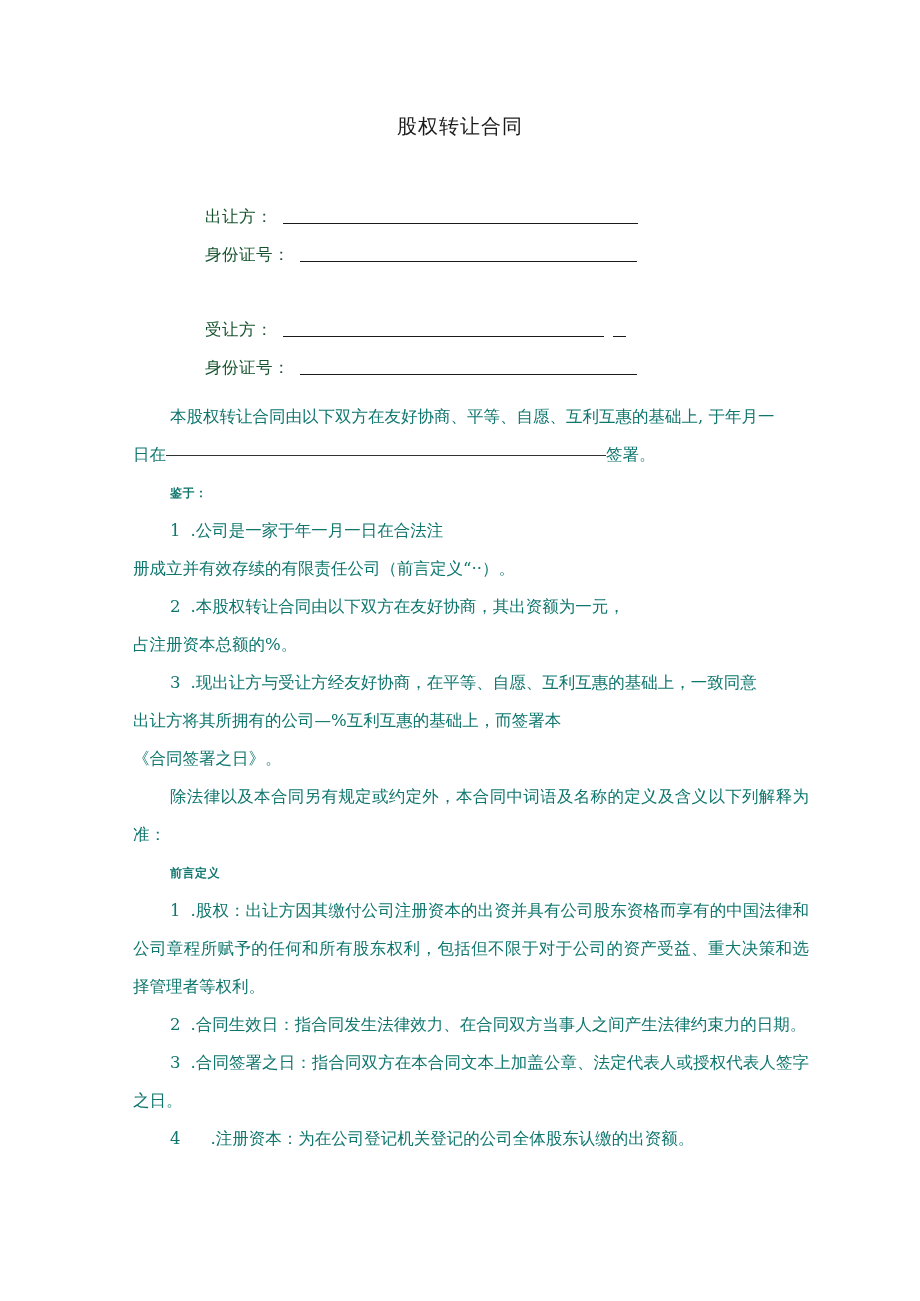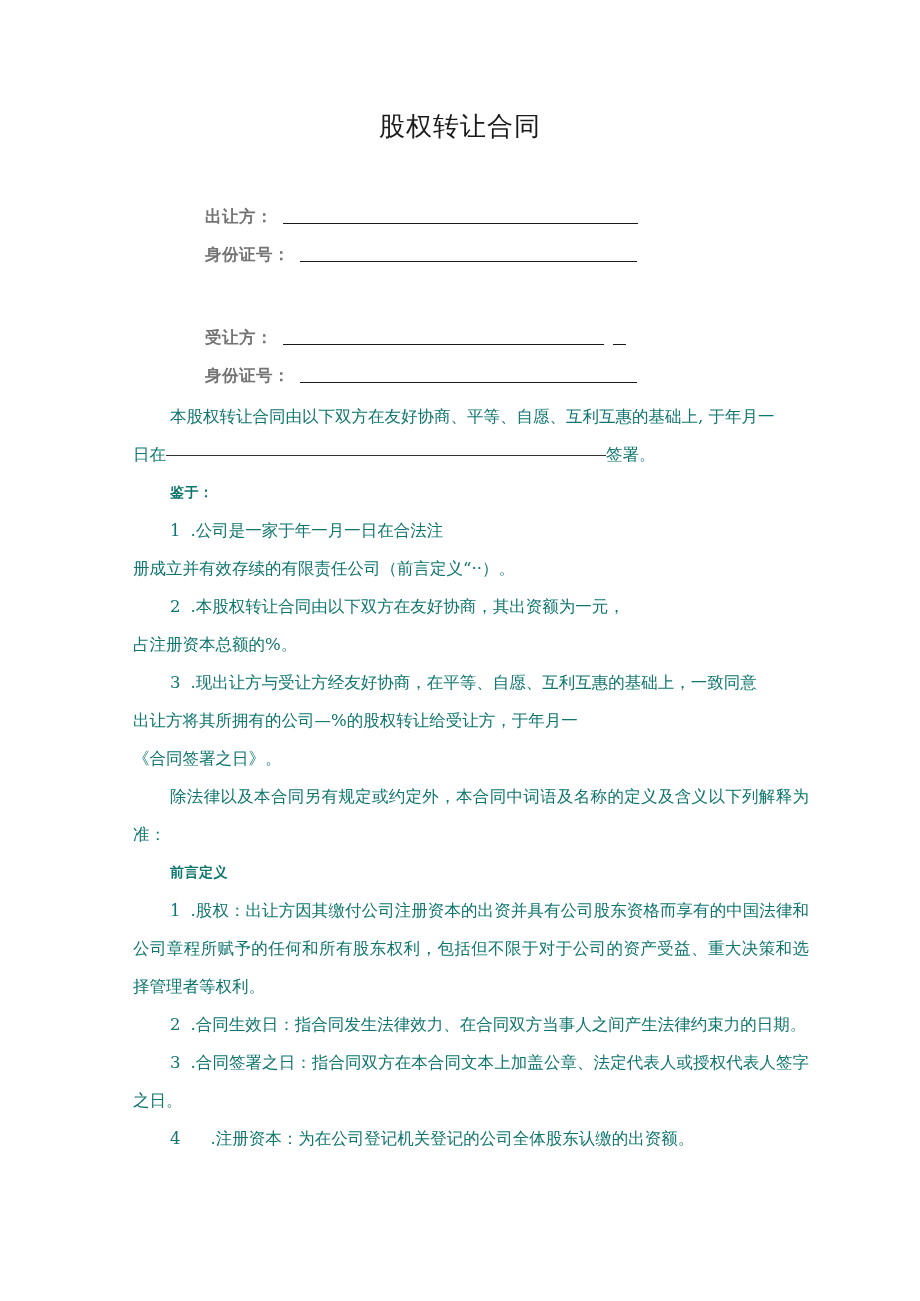--- a/index.html
+++ b/index.html
@@ -22,21 +22,21 @@
     background: #ffffff;
   }
 
   
   .doc-title {
     position: absolute;
     top: 105px;
     left: 0;
     width: 920px;
     text-align: center;
-    font-size: 26px;
+    font-size: 20px;
     line-height: 42px;
     letter-spacing: 1px;
     font-weight: 400;
     color: #1a1a1a;
     font-family: "DejaVu Sans", "Liberation Sans", sans-serif;
   }
 
   
   .form-block {
     position: absolute;
@@ -44,25 +44,25 @@
     width: 520px;
   }
   .form-row {
     display: flex;
     align-items: flex-end;
     height: 36px;
     white-space: nowrap;
   }
   .form-label {
     font-family: "DejaVu Sans", "Liberation Sans", sans-serif;
-    font-weight: bold;
+    font-weight: normal;
     font-size: 16.5px;
     letter-spacing: 0.5px;
     line-height: 22px;
-    color: #737373;
+    color: #14532d;
   }
   .rule {
     display: inline-block;
     border-bottom: 1.4px solid #1a1a1a;
     height: 1px;
     margin-bottom: 4px;
   }
   .rule-gap {
     display: inline-block;
     width: 9px;
@@ -77,23 +77,23 @@
     font-size: 16.5px;
     line-height: 38px;
     font-family: "DejaVu Serif", "Liberation Serif", serif;
     color: #0f766e;
     text-align: justify;
   }
   .para { margin: 0; }
   .indent2 { text-indent: 37px; }
 
   .heading-bold {
-    font-family: Liberation Serif, serif;
+    font-family: Liberation Sans, sans-serif;
     font-weight: bold;
-    font-size: 14px;
+    font-size: 12px;
     letter-spacing: 0.5px;
   }
 
   .inline-rule {
     display: inline-block;
     border-bottom: 1.2px solid #333;
     height: 1px;
     vertical-align: 4px;
   }
   .wide-gap { display:inline-block; width: 30px; }
@@ -111,21 +111,21 @@
       <span class="spacer-sm"></span>
       <span class="rule" style="width:355px;"></span>
     </div>
     <div class="form-row" style="margin-top:2px;">
       <span class="form-label">身份证号：</span>
       <span class="spacer-sm"></span>
       <span class="rule" style="width:337px;"></span>
     </div>
   </div>
 
-  <div class="form-block" style="top:313px;">
+  <div class="form-block" style="top:305px;">
     <div class="form-row">
       <span class="form-label">受让方：</span>
       <span class="spacer-sm"></span>
       <span class="rule" style="width:321px;"></span>
       <span class="rule-gap"></span>
       <span class="rule" style="width:13px;"></span>
     </div>
     <div class="form-row" style="margin-top:2px;">
       <span class="form-label">身份证号：</span>
       <span class="spacer-sm"></span>
@@ -149,21 +149,21 @@
     <p class="para">册成立并有效存续的有限责任公司（前言定义“··）。</p>
 
     <p class="para indent2">
       <span>2</span><span class="spacer-sm"></span><span>.</span><span>本股权转让合同由以下双方在友好协商，其出资额为一元，</span>
     </p>
     <p class="para">占注册资本总额的%。</p>
 
     <p class="para indent2">
       <span>3</span><span class="spacer-sm"></span><span>.</span><span>现出让方与受让方经友好协商，在平等、自愿、互利互惠的基础上，一致同意</span>
     </p>
-    <p class="para">出让方将其所拥有的公司—%的股权转让给受让方，于年月一</p>
+    <p class="para">出让方将其所拥有的公司—%互利互惠的基础上，而签署本</p>
     <p class="para">《合同签署之日》。</p>
   </div>
 
   <div class="body-text" style="top:778px;">
     <p class="para indent2">除法律以及本合同另有规定或约定外，本合同中词语及名称的定义及含义以下列解释为准：</p>
     <p class="para indent2 heading-bold">前言定义</p>
 
     <p class="para indent2">
       <span>1</span><span class="spacer-sm"></span><span>.</span><span>股权：出让方因其缴付公司注册资本的出资并具有公司股东资格而享有的中国法律和公司章程所赋予的任何和所有股东权利，包括但不限于对于公司的资产受益、重大决策和选择管理者等权利。</span>
     </p>

